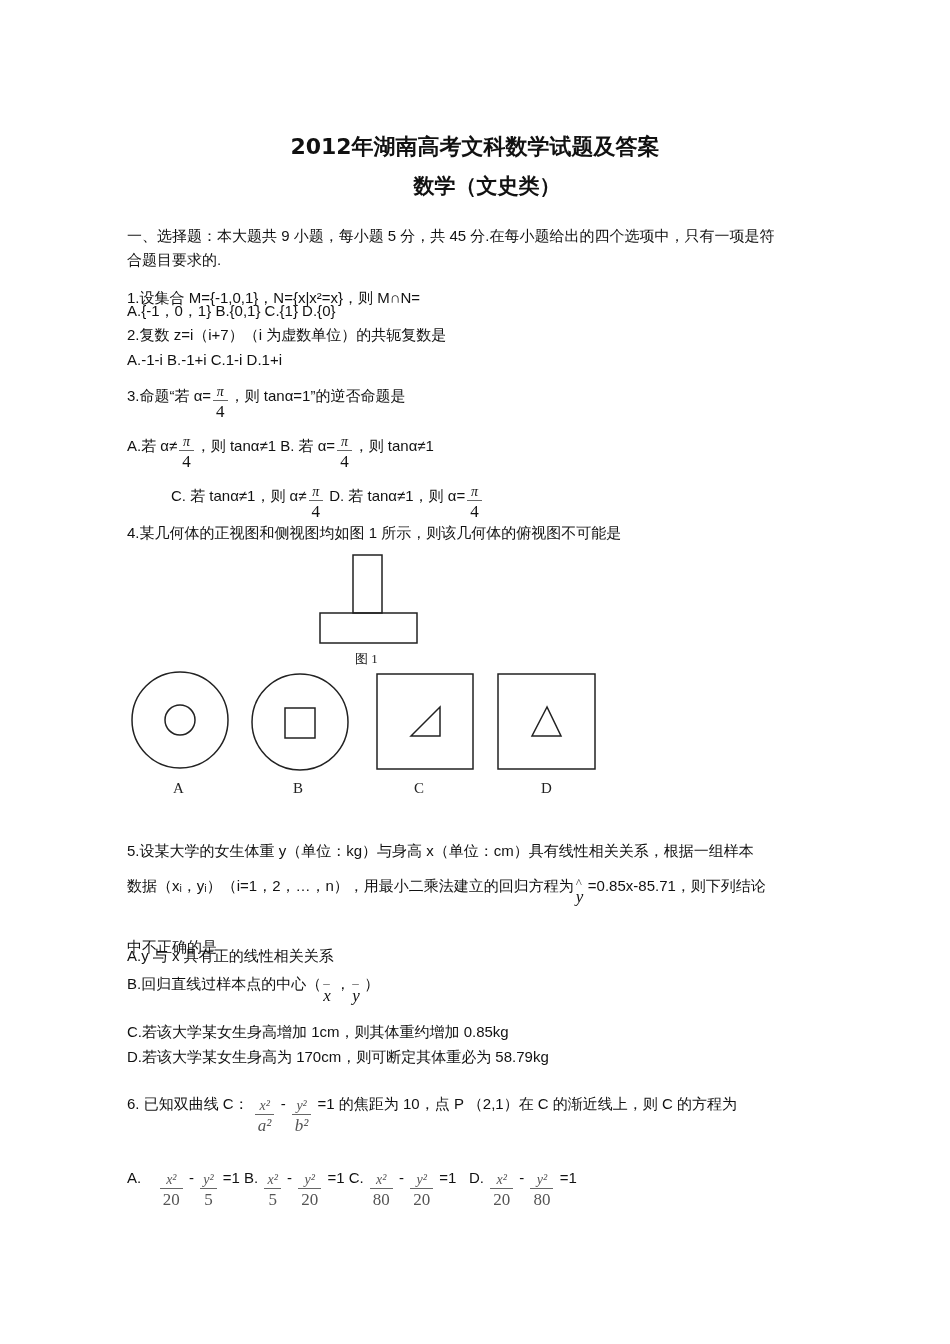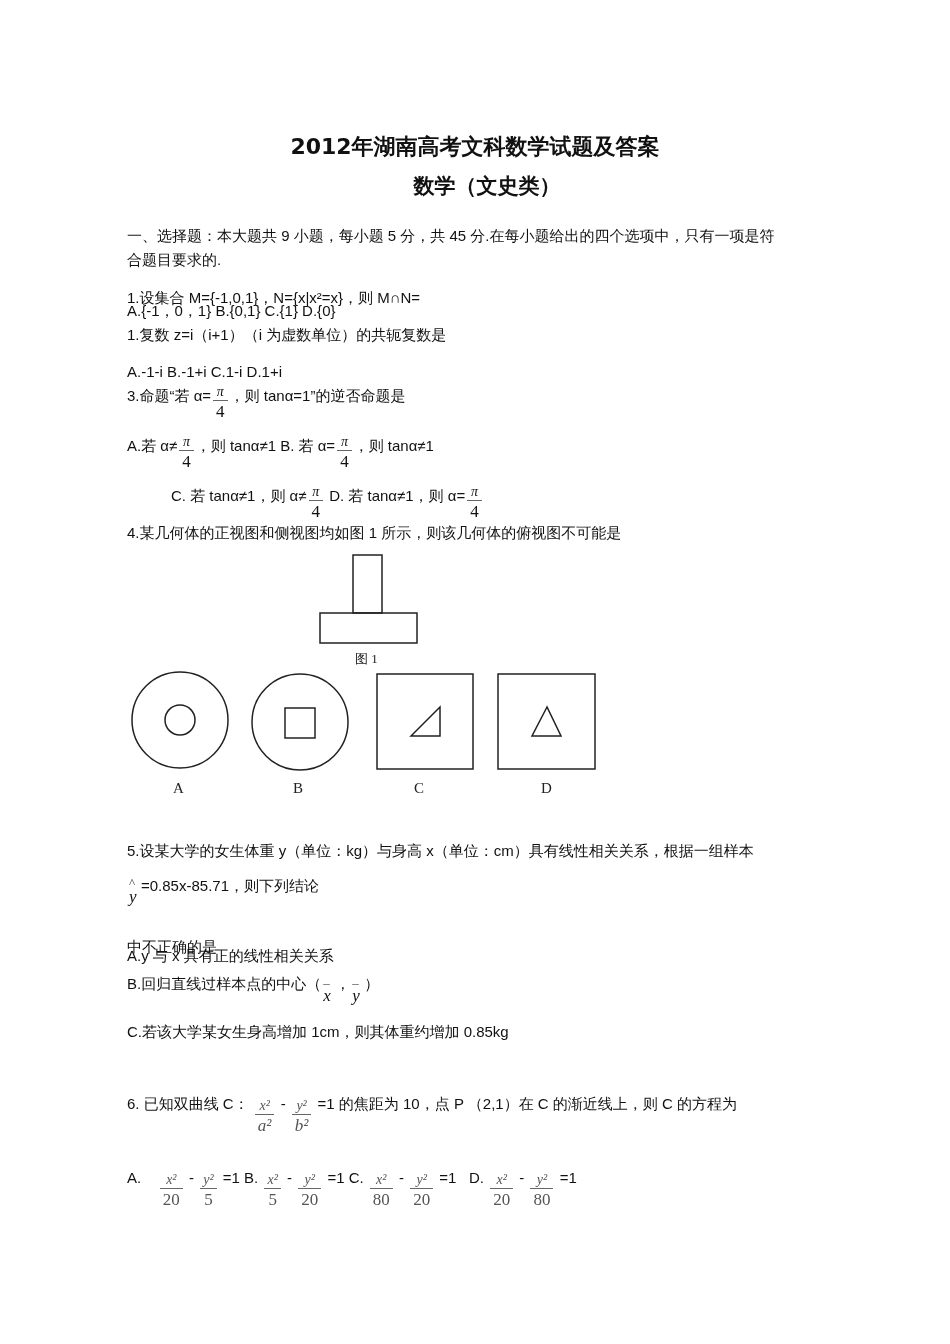--- a/index.html
+++ b/index.html
@@ -33,22 +33,22 @@
 
   <div class="title t1">2012年湖南高考文科数学试题及答案</div>
   <div class="title t2">数学（文史类）</div>
 
   <div class="line" style="top:226px;">一、选择题：本大题共 9 小题，每小题 5 分，共 45 分.在每小题给出的四个选项中，只有一项是符</div>
   <div class="line" style="top:250px;">合题目要求的.</div>
 
   <div class="line" style="top:276px;margin-top:12px;"> 1.设集合 M={-1,0,1}，N={x|x²=x}，则 M∩N=</div>
   <div class="line" style="top:301px;">A.{-1，0，1}    B.{0,1}   C.{1}   D.{0}</div>
 
-  <div class="line" style="top:325px;">1.复数 z=i（i+1）（i 为虚数单位）的共轭复数是</div>
-  <div class="line" style="top:350px;margin-top:12px;">A.-1-i  B.-1+i   C.1-i   D.1+i</div>
+  <div class="line" style="top:325px;">2.复数 z=i（i+7）（i 为虚数单位）的共轭复数是</div>
+  <div class="line" style="top:350px;">A.-1-i  B.-1+i   C.1-i   D.1+i</div>
 
   <div class="line" style="top:378px;">
     <span>3.命题“若 α=</span><span class="frac" style="top:6px"><span class="num">π</span><span class="den">4</span></span><span>，则 tanα=1”的逆否命题是</span>
   </div>
   <div class="line" style="top:428px;">
     <span>A.若 α≠</span><span class="frac" style="top:6px"><span class="num">π</span><span class="den">4</span></span><span>，则 tanα≠1   </span><span>B. 若 α=</span><span class="frac" style="top:6px"><span class="num">π</span><span class="den">4</span></span><span>，则 tanα≠1</span>
   </div>
   <div class="line" style="top:478px;margin-left:44px;">
     <span>C. 若 tanα≠1，则 α≠</span><span class="frac" style="top:6px"><span class="num">π</span><span class="den">4</span></span><span>  D. 若 tanα≠1，则 α=</span><span class="frac" style="top:6px"><span class="num">π</span><span class="den">4</span></span>
   </div>
@@ -83,28 +83,29 @@
 
     <g>
       <rect x="378" y="9" width="97" height="95" fill="none" stroke="#222" stroke-width="1.5"></rect>
       <polygon points="427,42 412,71 441,71" fill="none" stroke="#222" stroke-width="1.5"></polygon>
       <text x="421" y="128" font-size="15" fill="#222">D</text>
     </g>
   </svg>
 
   <div class="line" style="top:841px;">5.设某大学的女生体重 y（单位：kg）与身高 x（单位：cm）具有线性相关关系，根据一组样本</div>
   <div class="line" style="top:876px;">
-    <span class="hat"><span class="c">^</span><span class="v">y</span></span><span>=0.85x-85.71，则下列结论</span>
+    <span>数据（xᵢ，yᵢ）（i=1，2，…，n），用最小二乘法建立的回归方程为</span><span class="hat"><span class="c">^</span><span class="v">y</span></span><span>=0.85x-85.71，则下列结论</span>
   </div>
   <div class="line" style="top:921px;margin-top:16px;">中不正确的是</div>
   <div class="line" style="top:946px;">A.y 与 x 具有正的线性相关关系</div>
   <div class="line" style="top:974px;">
     <span>B.回归直线过样本点的中心（</span><span class="bar"><span class="c">–</span><span class="v">x</span></span><span>，</span><span class="bar"><span class="c">–</span><span class="v">y</span></span><span>）</span>
   </div>
   <div class="line" style="top:1022px;">C.若该大学某女生身高增加 1cm，则其体重约增加 0.85kg</div>
+  <div class="line" style="top:1047px;">D.若该大学某女生身高为 170cm，则可断定其体重必为 58.79kg</div>
 
   <div class="line" style="top:1086px;">
     <span>6. 已知双曲线 C：</span>
     <span class="frac big gray" style="top:12px"><span class="num">x²</span><span class="den">a²</span></span>
     <span>-</span>
     <span class="frac big gray" style="top:12px"><span class="num">y²</span><span class="den">b²</span></span>
     <span>=1 的焦距为 10，点 P （2,1）在 C 的渐近线上，则 C 的方程为</span>
   </div>
 
   <div class="line" style="top:1160px;">

